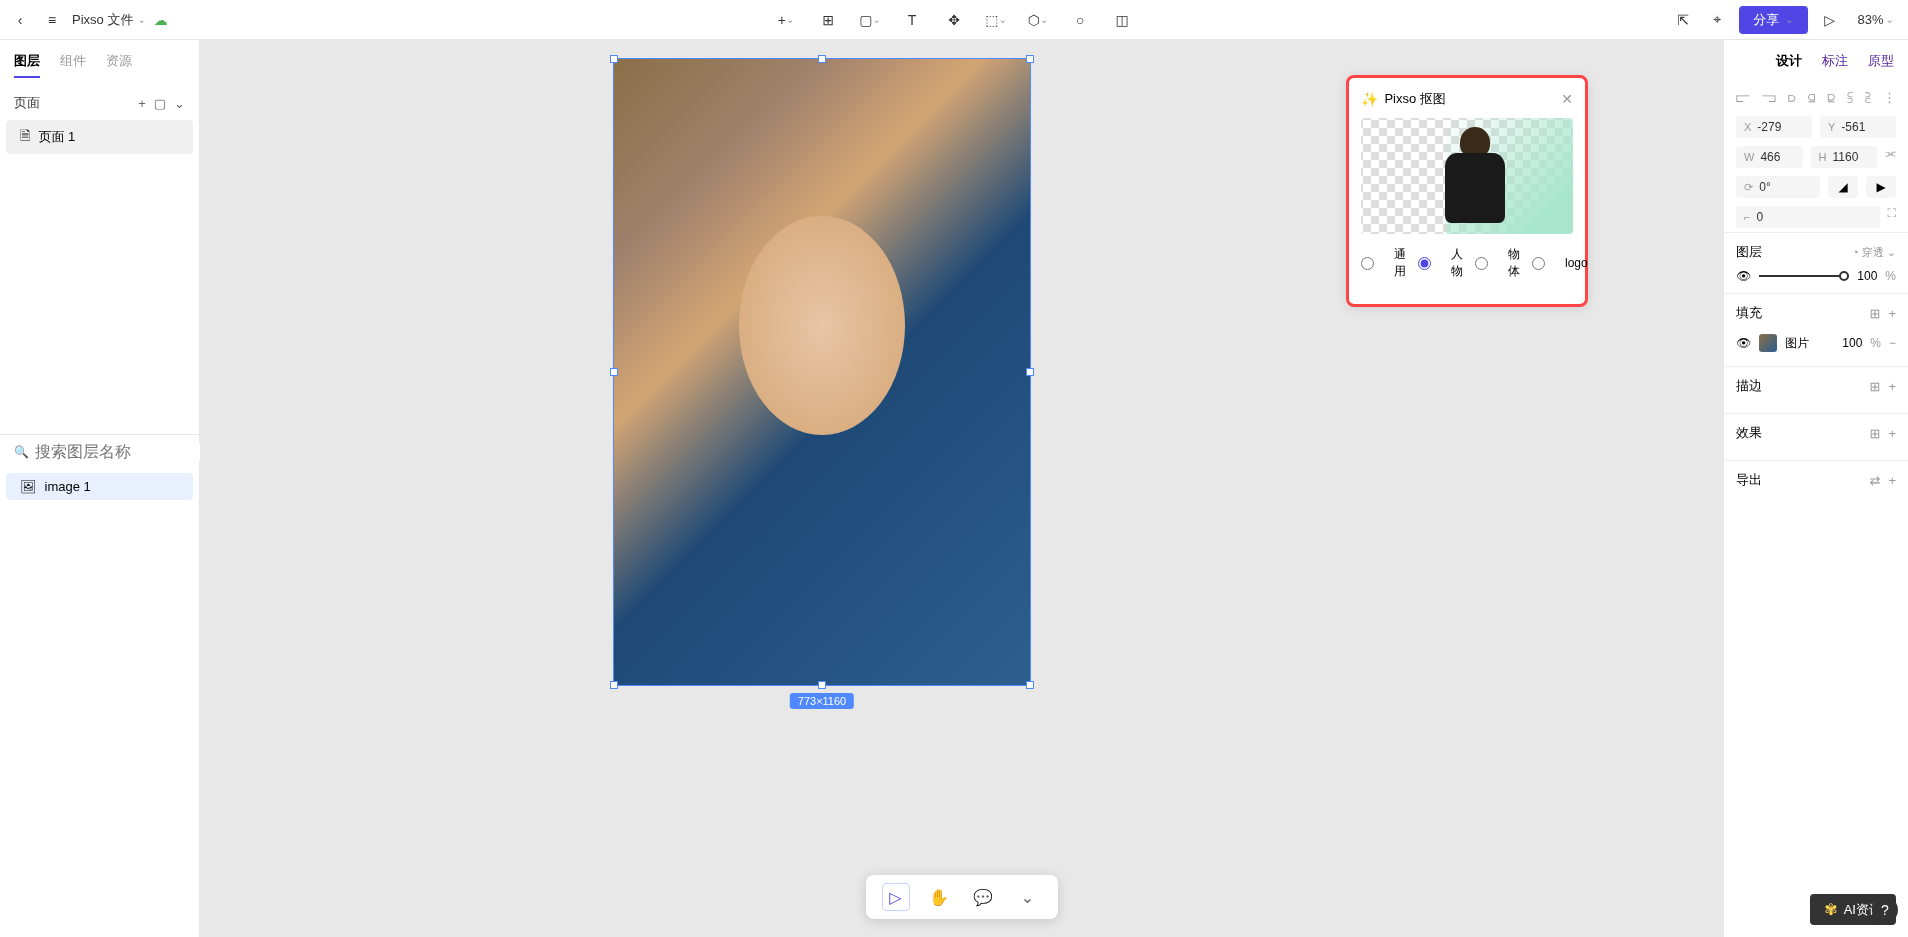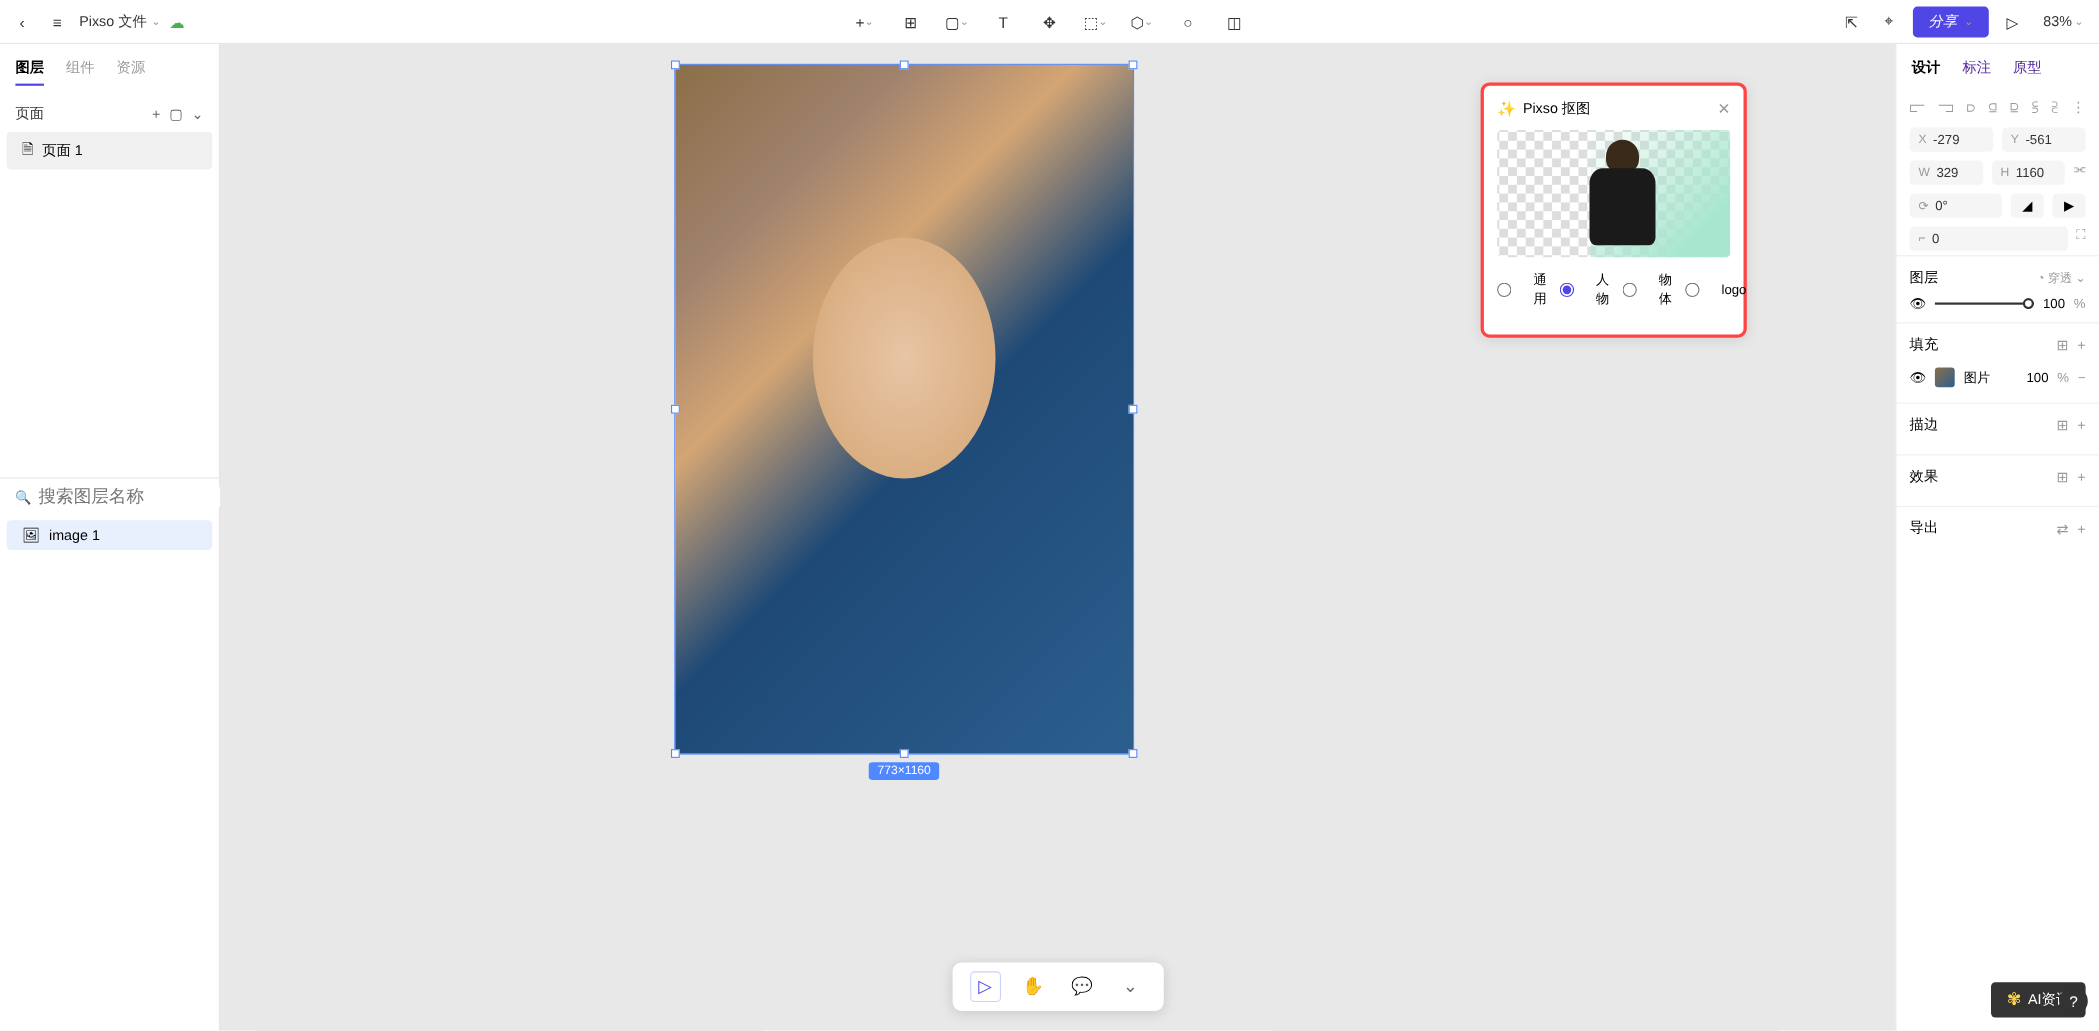--- a/index.html
+++ b/index.html
@@ -5,21 +5,21 @@
 * { margin: 0; padding: 0; box-sizing: border-box; font-family: -apple-system, BlinkMacSystemFont, "Segoe UI", sans-serif; }
 body { width: 1908px; height: 937px; background: #fff; overflow: hidden; position: relative; }
 .topbar { height: 40px; display: flex; align-items: center; border-bottom: 1px solid #e5e5e5; padding: 0 8px; }
 .tb-left { display: flex; align-items: center; gap: 8px; flex: 1; }
 .tb-center { display: flex; align-items: center; gap: 18px; position: absolute; left: 50%; transform: translateX(-50%); }
 .tb-right { display: flex; align-items: center; gap: 10px; }
 .icon-btn { width: 24px; height: 24px; display: flex; align-items: center; justify-content: center; cursor: pointer; color: #333; font-size: 14px; }
 .file-name { font-size: 13px; color: #333; display: flex; align-items: center; gap: 4px; }
 .dropdown-caret { font-size: 10px; color: #999; }
 .cloud-icon { color: #4caf50; font-size: 14px; }
-.share-btn { background: #4f46e5; color: #fff; font-size: 13px; padding: 5px 14px; border-radius: 4px; display: flex; align-items: center; gap: 6px; cursor: pointer; font-style: italic; }
+.share-btn { background: #4f46e5; color: #fff; font-size: 13px; padding: 5px 14px; border-radius: 4px; display: flex; align-items: center; gap: 6px; cursor: pointer; }
 .zoom { font-size: 13px; color: #333; padding: 0 6px; display: flex; align-items: center; gap: 2px; }
 
 .main { display: flex; height: calc(100% - 40px); }
 .left-panel { width: 200px; border-right: 1px solid #e5e5e5; display: flex; flex-direction: column; }
 .left-tabs { display: flex; padding: 12px 14px 8px; gap: 20px; font-size: 13px; }
 .left-tab { color: #999; cursor: pointer; padding-bottom: 6px; }
 .left-tab.active { color: #000; font-weight: 600; border-bottom: 2px solid #4f46e5; }
 .page-header { display: flex; align-items: center; justify-content: space-between; padding: 8px 14px; font-size: 13px; color: #333; }
 .page-header-icons { display: flex; gap: 8px; color: #666; }
 .page-item { display: flex; align-items: center; gap: 8px; padding: 6px 14px; font-size: 13px; background: #f0f0f0; border-radius: 4px; margin: 0 6px; }
@@ -48,21 +48,21 @@
 .fp-preview-grad { position: absolute; right: 0; top: 0; width: 60%; height: 100%; background: linear-gradient(135deg, transparent, #a8e6cf 80%); }
 .fp-person { position: absolute; right: 28%; top: 8%; width: 36%; height: 90%; }
 .fp-head { width: 30px; height: 30px; background: #3a2a1a; border-radius: 50% 50% 40% 40%; margin: 0 auto; }
 .fp-body { width: 60px; height: 70px; background: #1a1a1a; border-radius: 20% 20% 10% 10%; margin: -4px auto 0; }
 .fp-radios { display: flex; gap: 12px; font-size: 12px; margin-bottom: 12px; }
 .fp-radio { display: flex; align-items: center; gap: 20px; cursor: pointer; }
 .fp-radio input { accent-color: #4f46e5; }
 .fp-button { width: 100%; background: #4f46e5; color: #fff; font-size: 13px; padding: 8px; border: none; border-radius: 4px; cursor: pointer; }
 
 .right-panel { width: 185px; border-left: 1px solid #e5e5e5; display: flex; flex-direction: column; font-size: 12px; }
-.rp-tabs { display: flex; padding: 12px 14px 8px; gap: 20px; }
+.rp-tabs { display: flex; padding: 12px 14px 8px; gap: 20px; justify-content: flex-end; }
 .rp-tab { color: #4c1d95; cursor: pointer; padding-bottom: 6px; font-size: 13px; }
 .rp-tab.active { color: #000; font-weight: 600; }
 .rp-align { display: flex; gap: 6px; padding: 6px 12px; color: #999; font-size: 13px; justify-content: space-between; }
 .rp-row { display: flex; gap: 8px; padding: 4px 12px; }
 .rp-field { display: flex; align-items: center; gap: 6px; background: #f5f5f5; border-radius: 4px; padding: 4px 8px; flex: 1; }
 .rp-field-label { color: #999; font-size: 11px; }
 .rp-field-val { font-size: 12px; color: #333; text-align: center; }
 .rp-section { padding: 10px 12px; border-top: 1px solid #eee; }
 .rp-section-hd { display: flex; justify-content: space-between; align-items: center; font-size: 13px; margin-bottom: 8px; }
 .rp-section-icons { display: flex; gap: 8px; color: #999; font-size: 13px; }
@@ -233,21 +233,21 @@
           <span class="rp-field-val">-279</span>
         </div>
       <div class="rp-field">
           <span class="rp-field-label">Y</span>
           <span class="rp-field-val">-561</span>
         </div>
     </div>
     <div class="rp-row">
       <div class="rp-field">
           <span class="rp-field-label">W</span>
-          <span class="rp-field-val">329</span>
+          <span class="rp-field-val">466</span>
         </div>
       <div class="rp-field">
           <span class="rp-field-label">H</span>
           <span class="rp-field-val">1160</span>
         </div>
       <span style="color:#999">⫘</span>
     </div>
     <div class="rp-row">
       <div class="rp-field">
           <span class="rp-field-label">⟳</span>

